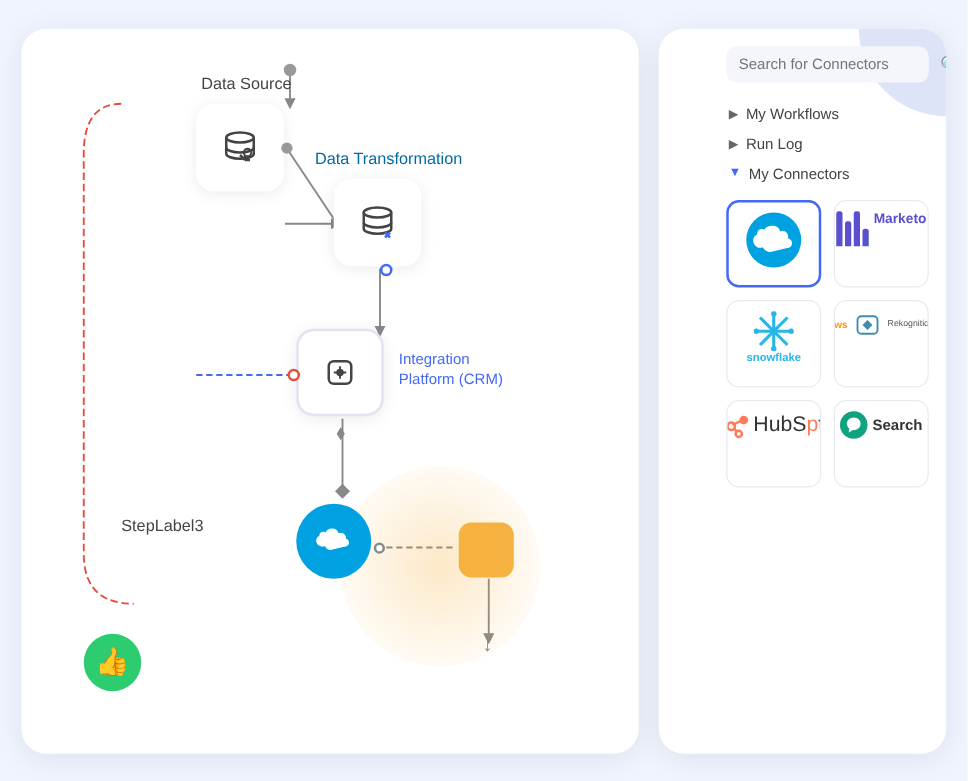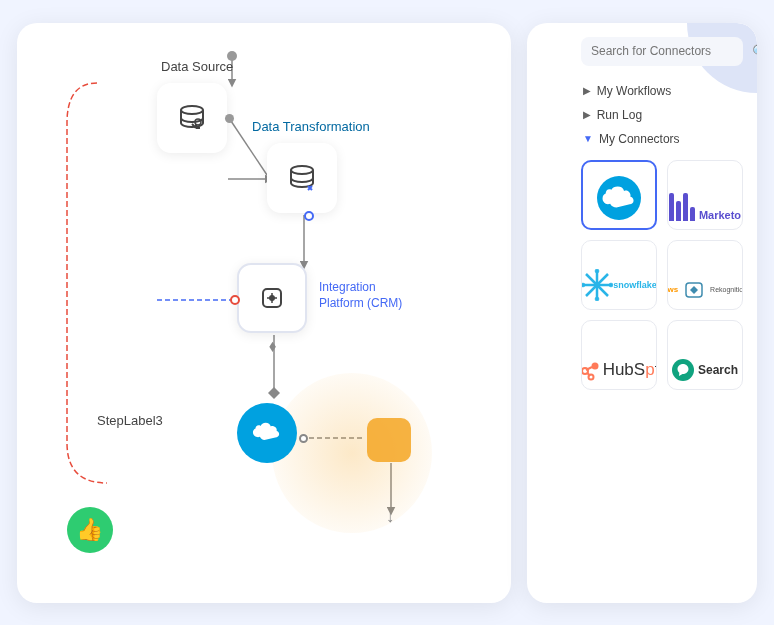--- a/index.html
+++ b/index.html
@@ -111,21 +111,21 @@
       grid-template-columns: 1fr 1fr;
       gap: 10px;
       margin-top: 10px;
     }
 
     .connector-card {
       border: 1.5px solid #e8eaf0;
       border-radius: 10px;
       height: 70px;
       display: flex;
-      align-items: flex-end;
+      align-items: flex-start;
       justify-content: center;
       cursor: pointer;
       transition: border-color 0.2s;
       background: #fff;
       overflow: hidden;
       padding: 8px;
     }
 
     .connector-card.selected {
       border-color: #4469f5;
@@ -490,21 +490,21 @@
           <div class="marketo-logo">
             <div class="bar" style="height:28px;"></div>
             <div class="bar" style="height:20px;"></div>
             <div class="bar" style="height:28px;"></div>
             <div class="bar" style="height:14px;"></div>
           </div>
           <span style="font-size:11px;font-weight:600;color:#5A4FCF;margin-left:4px;">Marketo</span>
         </div>
 
         <div class="connector-card">
-          <div style="display:flex;align-items:center;">
+          <div style="display:flex;flex-direction:column;align-items:center;">
             <svg width="32" height="32" viewBox="0 0 32 32">
               <g fill="#29B5E8" stroke="#29B5E8" stroke-width="0.5">
                 <line x1="16" y1="2" x2="16" y2="30" stroke-width="2.5"></line>
                 <line x1="2" y1="16" x2="30" y2="16" stroke-width="2.5"></line>
                 <line x1="5" y1="5" x2="27" y2="27" stroke-width="2.5"></line>
                 <line x1="27" y1="5" x2="5" y2="27" stroke-width="2.5"></line>
                 <circle cx="16" cy="2" r="2" fill="#29B5E8"></circle>
                 <circle cx="16" cy="30" r="2" fill="#29B5E8"></circle>
                 <circle cx="2" cy="16" r="2" fill="#29B5E8"></circle>
                 <circle cx="30" cy="16" r="2" fill="#29B5E8"></circle>

